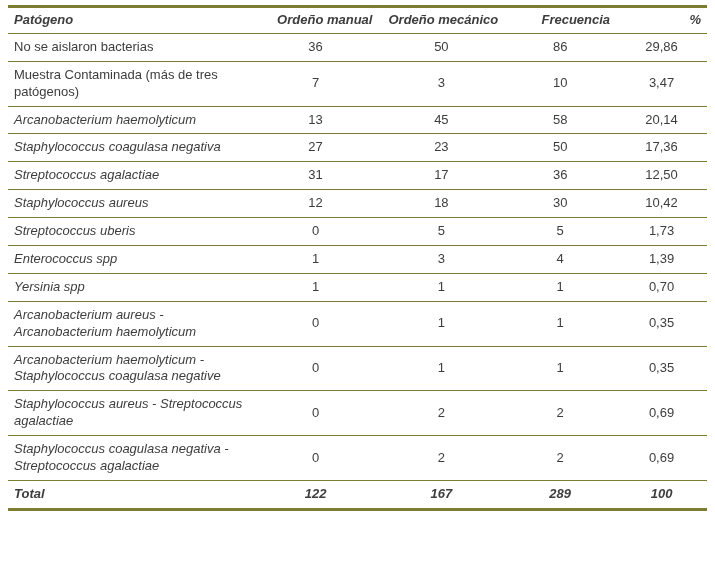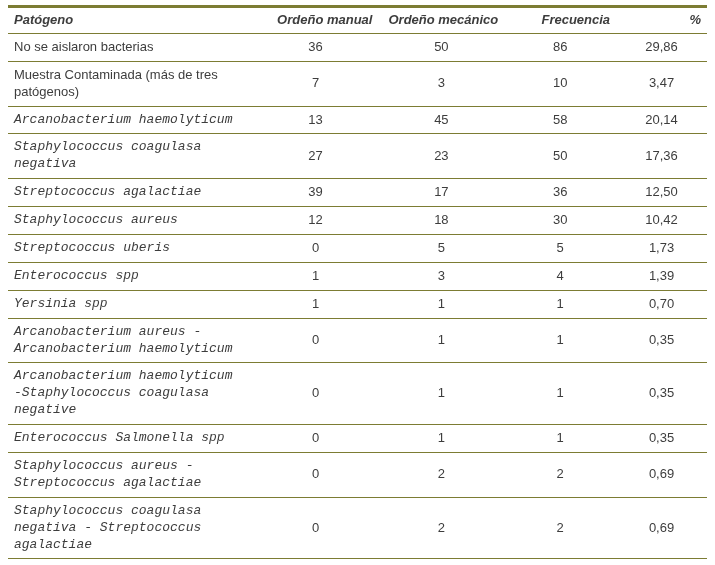--- a/index.html
+++ b/index.html
@@ -30,21 +30,21 @@
   }
   thead th{
     font-weight:bold;
     font-style:italic;
     text-align:right;
     padding:4px 6px;
   }
   thead th.pathogen-col{text-align:left;}
   td.pathogen{text-align:left;}
   td.num{text-align:center;}
-  td.sci{font-style:italic;font-family:Liberation Mono, monospace;}
+  td.sci{font-style:italic;}
   tfoot td{
     font-weight:bold;
     font-style:italic;
     border-bottom:none;
   }
 </style>
 </head>
 <body>
 
 <div class="table-wrap">
@@ -93,21 +93,21 @@
   <tr>
     <td class="pathogen sci">Staphylococcus coagulasa negativa</td>
     <td class="num">27</td>
     <td class="num">23</td>
     <td class="num">50</td>
     <td class="num">17,36</td>
   </tr>
 
   <tr>
     <td class="pathogen sci">Streptococcus agalactiae</td>
-    <td class="num">39</td>
+    <td class="num">31</td>
     <td class="num">17</td>
     <td class="num">36</td>
     <td class="num">12,50</td>
   </tr>
 
   <tr>
     <td class="pathogen sci">Staphylococcus aureus</td>
     <td class="num">12</td>
     <td class="num">18</td>
     <td class="num">30</td>
@@ -148,27 +148,20 @@
   </tr>
 
   <tr>
     <td class="pathogen sci">Arcanobacterium haemolyticum -Staphylococcus coagulasa negative</td>
     <td class="num">0</td>
     <td class="num">1</td>
     <td class="num">1</td>
     <td class="num">0,35</td>
   </tr>
 
-  <tr>
-    <td class="pathogen sci">Enterococcus  Salmonella spp</td>
-    <td class="num">0</td>
-    <td class="num">1</td>
-    <td class="num">1</td>
-    <td class="num">0,35</td>
-  </tr>
 
   <tr>
     <td class="pathogen sci">Staphylococcus aureus - Streptococcus agalactiae</td>
     <td class="num">0</td>
     <td class="num">2</td>
     <td class="num">2</td>
     <td class="num">0,69</td>
   </tr>
 
   <tr>

